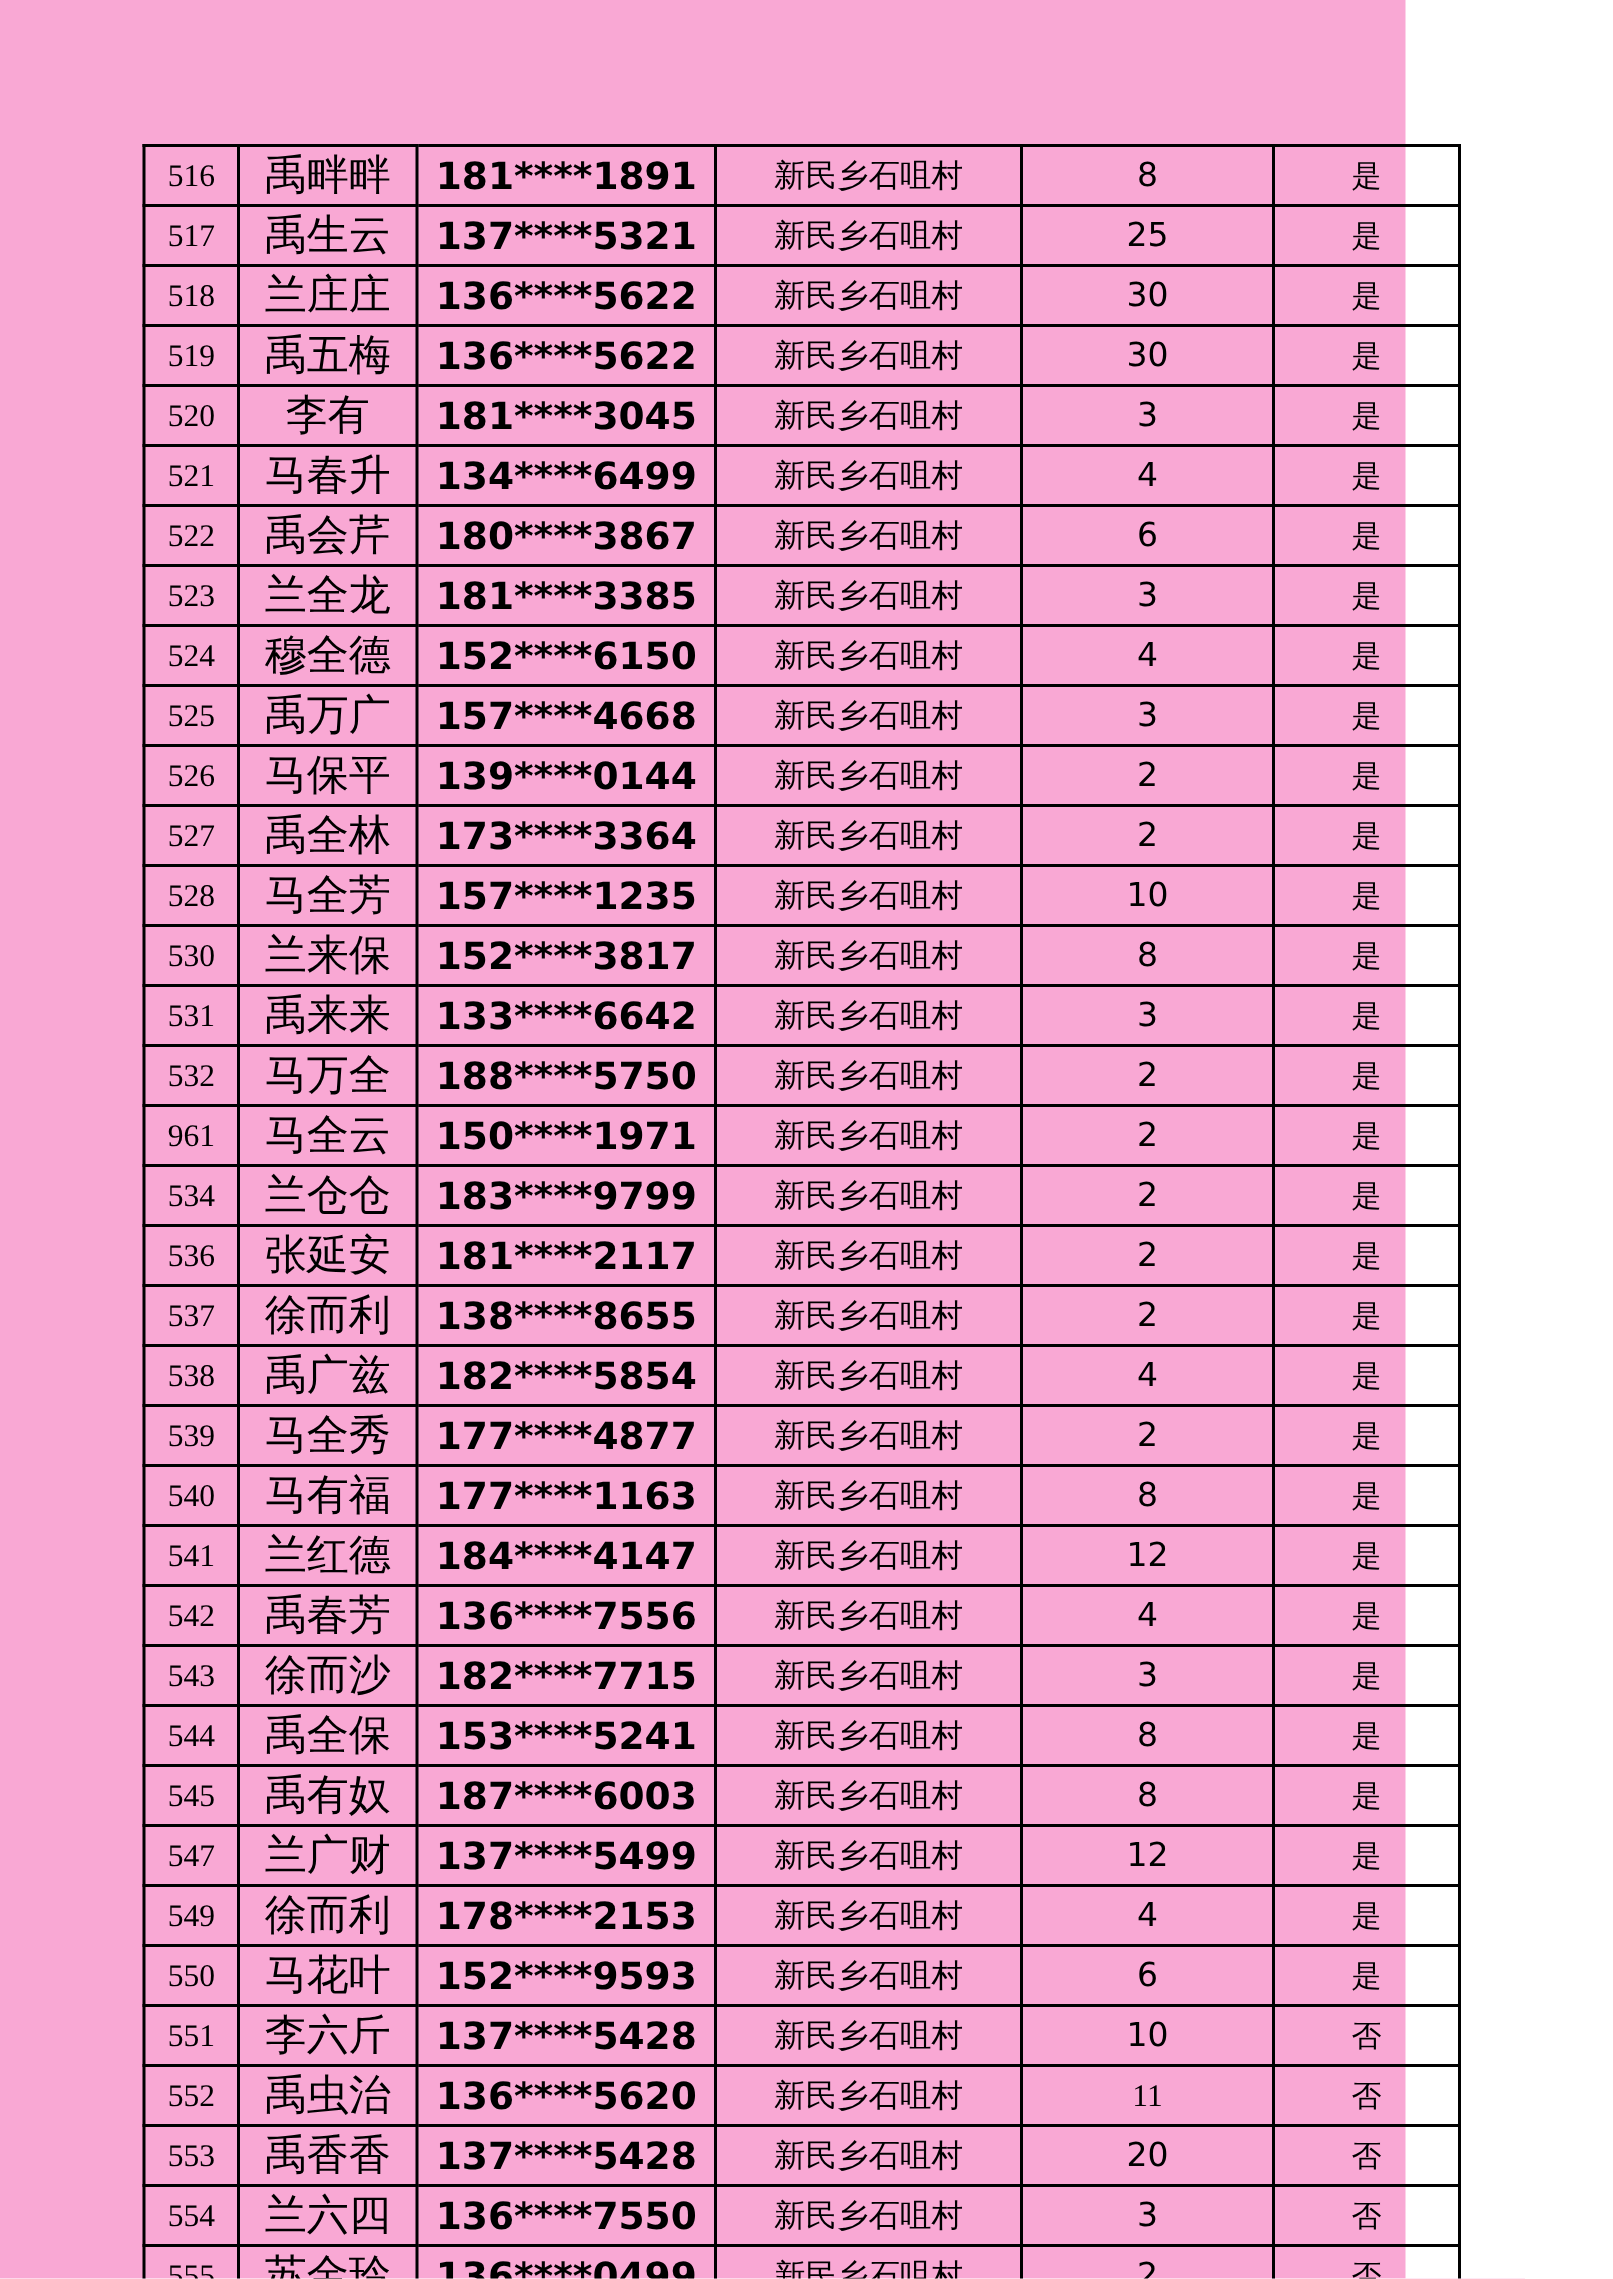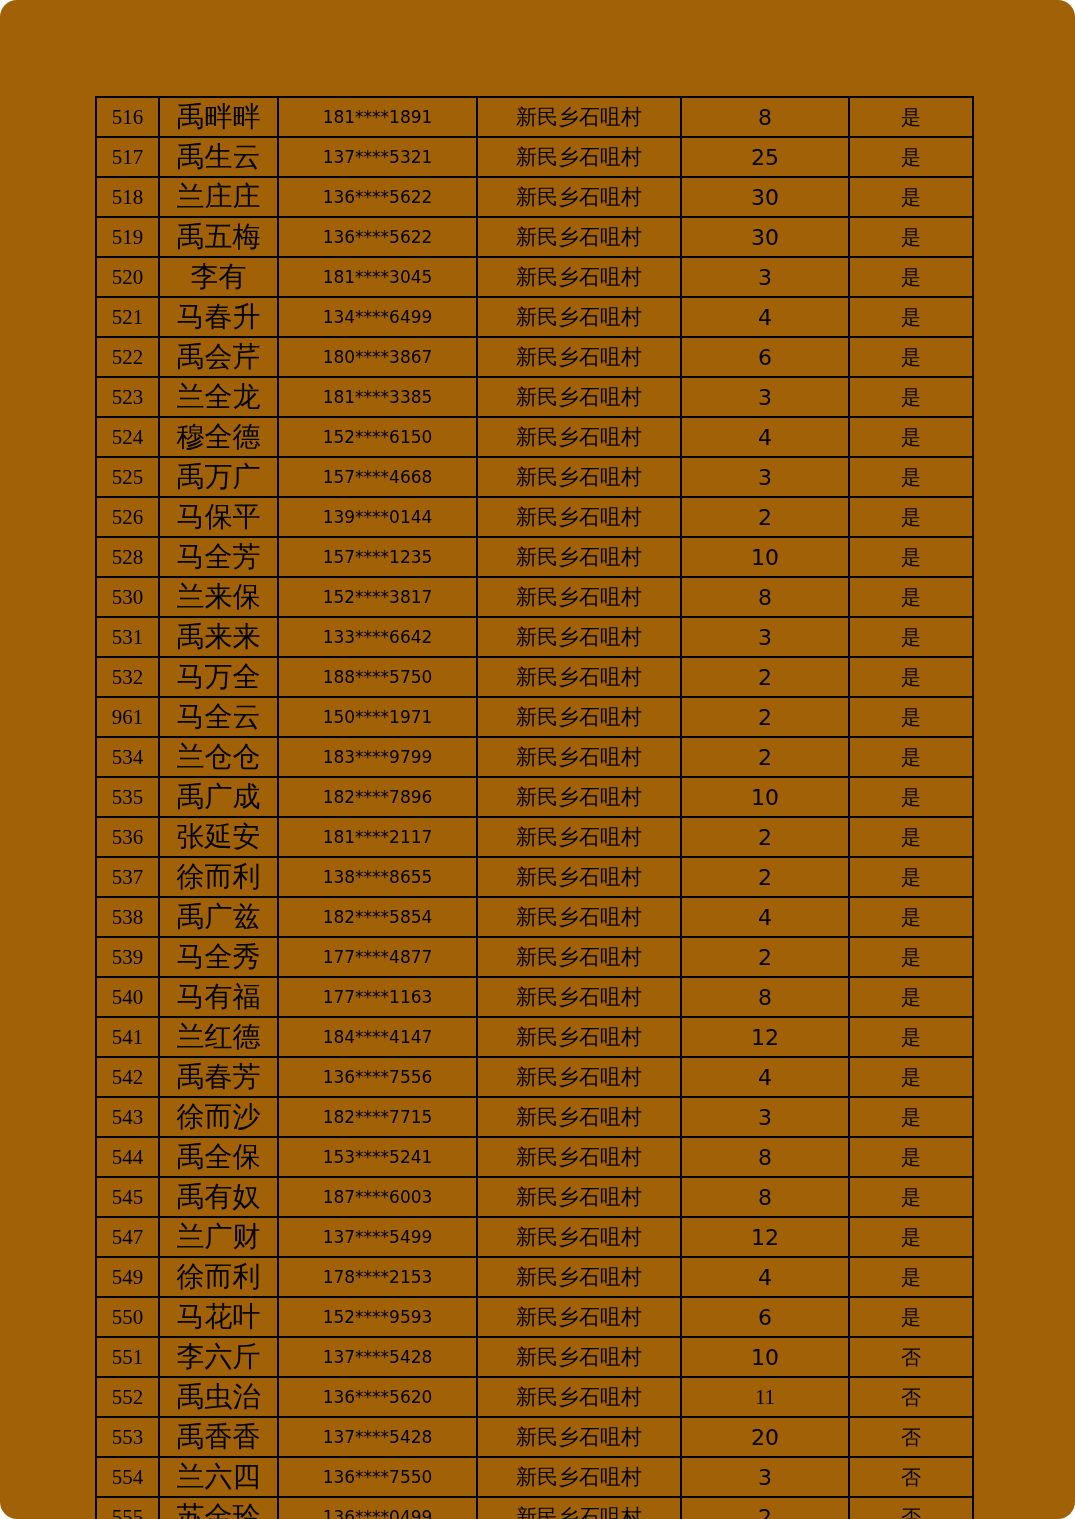--- a/index.html
+++ b/index.html
@@ -5,24 +5,23 @@
   html, body {
     margin: 0;
     padding: 0;
     background: #ffffff;
     width: 1075px;
     height: 1519px;
     overflow: hidden;
   }
   .page {
     position: relative;
-    width: 1075px;
+    width: 937px;
     height: 1519px;
-    background: #a16207;
-    border-radius: 17px;
+    background: #f9a8d4;
   }
   table.roster {
     position: absolute;
     left: 95px;
     top: 96px;
     border-collapse: collapse;
     table-layout: fixed;
     width: 877px;
   }
   table.roster td {
@@ -38,22 +37,22 @@
   td.c-index {
     font-family: "Liberation Serif", serif;
     font-size: 21px;
   }
   td.c-name {
     font-family: "Liberation Serif", serif;
     font-size: 28px;
   }
   td.c-phone {
     font-family: "DejaVu Sans", sans-serif;
-    font-size: 17px;
-    font-weight: 400;
+    font-size: 25px;
+    font-weight: 700;
   }
   td.c-village {
     font-family: "Liberation Serif", serif;
     font-size: 21px;
     margin-top: 32px;
   }
   td.c-count {
     font-family: "DejaVu Sans", sans-serif;
     font-size: 22px;
   }
@@ -164,20 +163,28 @@
         </tr>
         <tr>
           <td class="c-index">526</td>
           <td class="c-name">马保平</td>
           <td class="c-phone">139****0144</td>
           <td class="c-village">新民乡石咀村</td>
           <td class="c-count">2</td>
           <td class="c-flag">是</td>
         </tr>
         <tr>
+          <td class="c-index">527</td>
+          <td class="c-name">禹全林</td>
+          <td class="c-phone">173****3364</td>
+          <td class="c-village">新民乡石咀村</td>
+          <td class="c-count">2</td>
+          <td class="c-flag">是</td>
+        </tr>
+        <tr>
           <td class="c-index">528</td>
           <td class="c-name">马全芳</td>
           <td class="c-phone">157****1235</td>
           <td class="c-village">新民乡石咀村</td>
           <td class="c-count">10</td>
           <td class="c-flag">是</td>
         </tr>
         <tr>
           <td class="c-index">530</td>
           <td class="c-name">兰来保</td>
@@ -209,28 +216,20 @@
           <td class="c-village">新民乡石咀村</td>
           <td class="c-count">2</td>
           <td class="c-flag">是</td>
         </tr>
         <tr>
           <td class="c-index">534</td>
           <td class="c-name">兰仓仓</td>
           <td class="c-phone">183****9799</td>
           <td class="c-village">新民乡石咀村</td>
           <td class="c-count">2</td>
-          <td class="c-flag">是</td>
-        </tr>
-        <tr>
-          <td class="c-index">535</td>
-          <td class="c-name">禹广成</td>
-          <td class="c-phone">182****7896</td>
-          <td class="c-village">新民乡石咀村</td>
-          <td class="c-count">10</td>
           <td class="c-flag">是</td>
         </tr>
         <tr>
           <td class="c-index">536</td>
           <td class="c-name">张延安</td>
           <td class="c-phone">181****2117</td>
           <td class="c-village">新民乡石咀村</td>
           <td class="c-count">2</td>
           <td class="c-flag">是</td>
         </tr>

